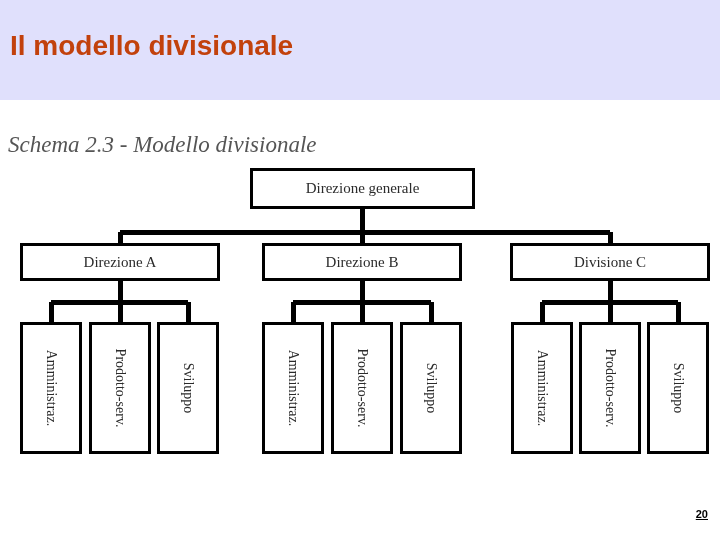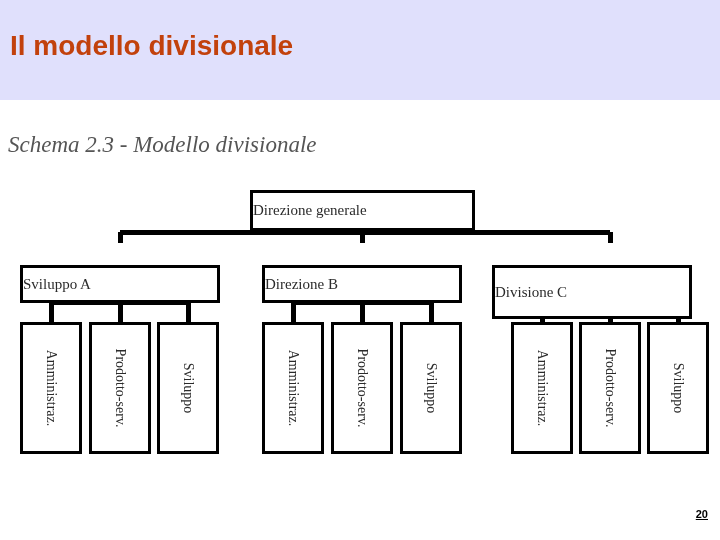--- a/index.html
+++ b/index.html
@@ -63,22 +63,22 @@
   }
 
   
   .node-box {
     position: absolute;
     box-sizing: border-box;
     border: 3px solid #000000;
     background: #ffffff;
     display: flex;
     align-items: center;
+    justify-content: center;
     z-index: 3;
-    margin-top: 22px;
   }
   .node-label {
     font-family: "Liberation Serif", serif;
     font-size: 15px;
     color: #2b2b2b;
     white-space: nowrap;
     line-height: 1;
   }
   .leaf-box {
     position: absolute;
@@ -151,28 +151,28 @@
       <line x1="610" y1="202" x2="610" y2="222"></line>
       <line x1="678" y1="202" x2="678" y2="222"></line>
     </g>
   </svg>
 
   <div class="node-box" style="left:250px; top:68px; width:225px; height:41px;">
     <span class="node-label">Direzione generale</span>
   </div>
 
   <div class="node-box" style="left:20px; top:143px; width:200px; height:38px;">
-    <span class="node-label">Sviluppo A</span>
+    <span class="node-label">Direzione A</span>
   </div>
 
   <div class="node-box" style="left:262px; top:143px; width:200px; height:38px;">
     <span class="node-label">Direzione B</span>
   </div>
 
-  <div class="node-box" style="left:492px; top:143px; width:200px; height:54px;">
+  <div class="node-box" style="left:510px; top:143px; width:200px; height:38px;">
     <span class="node-label">Divisione C</span>
   </div>
 
   <div class="leaf-box" style="left:20px; top:222px; width:62px; height:132px;">
     <span class="leaf-label">Amministraz.</span>
   </div>
   <div class="leaf-box" style="left:89px; top:222px; width:62px; height:132px;">
     <span class="leaf-label">Prodotto-serv.</span>
   </div>
   <div class="leaf-box" style="left:157px; top:222px; width:62px; height:132px;">

